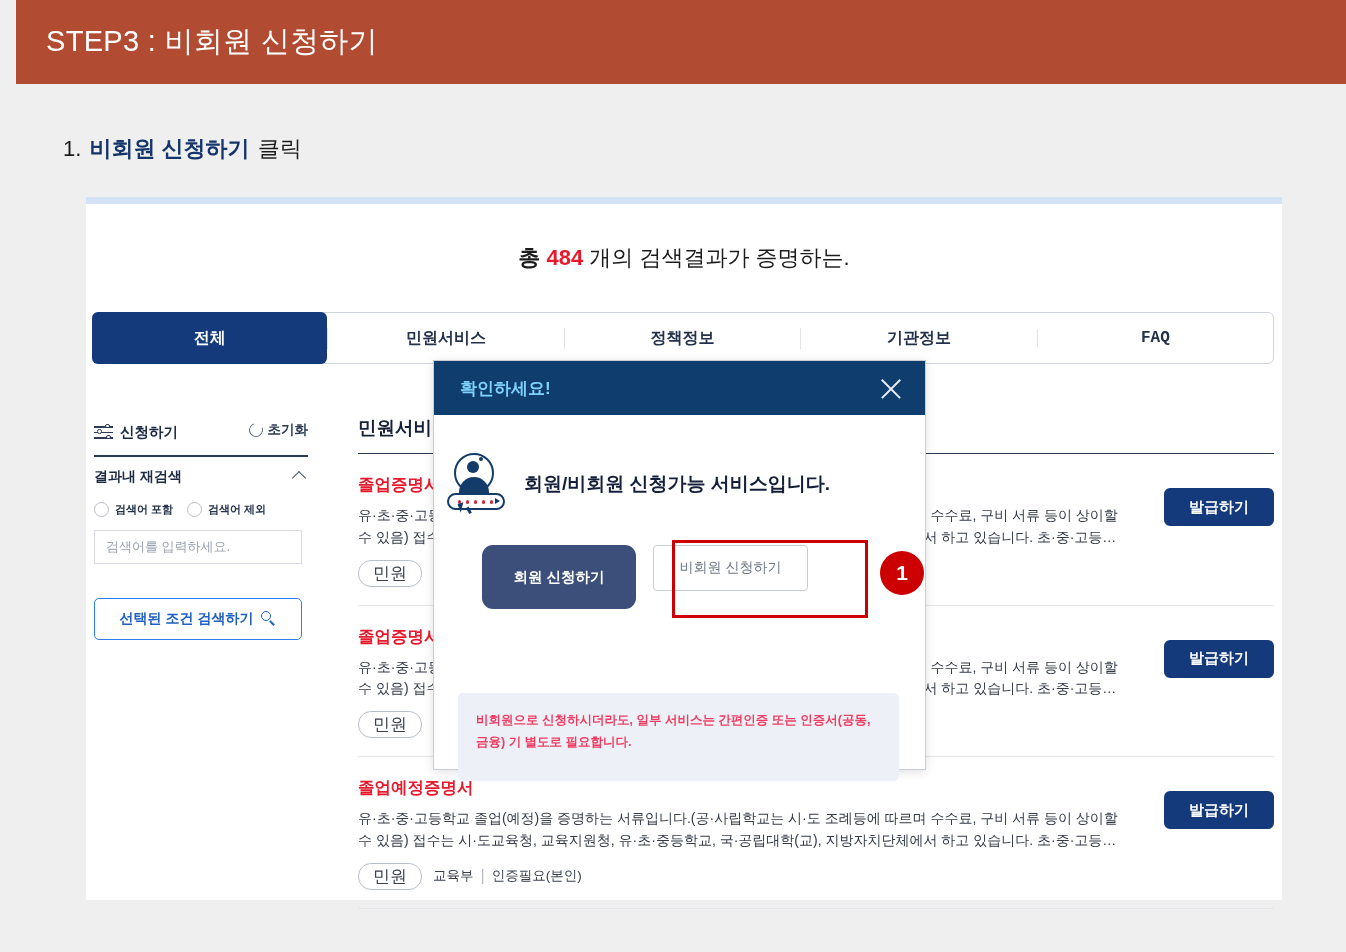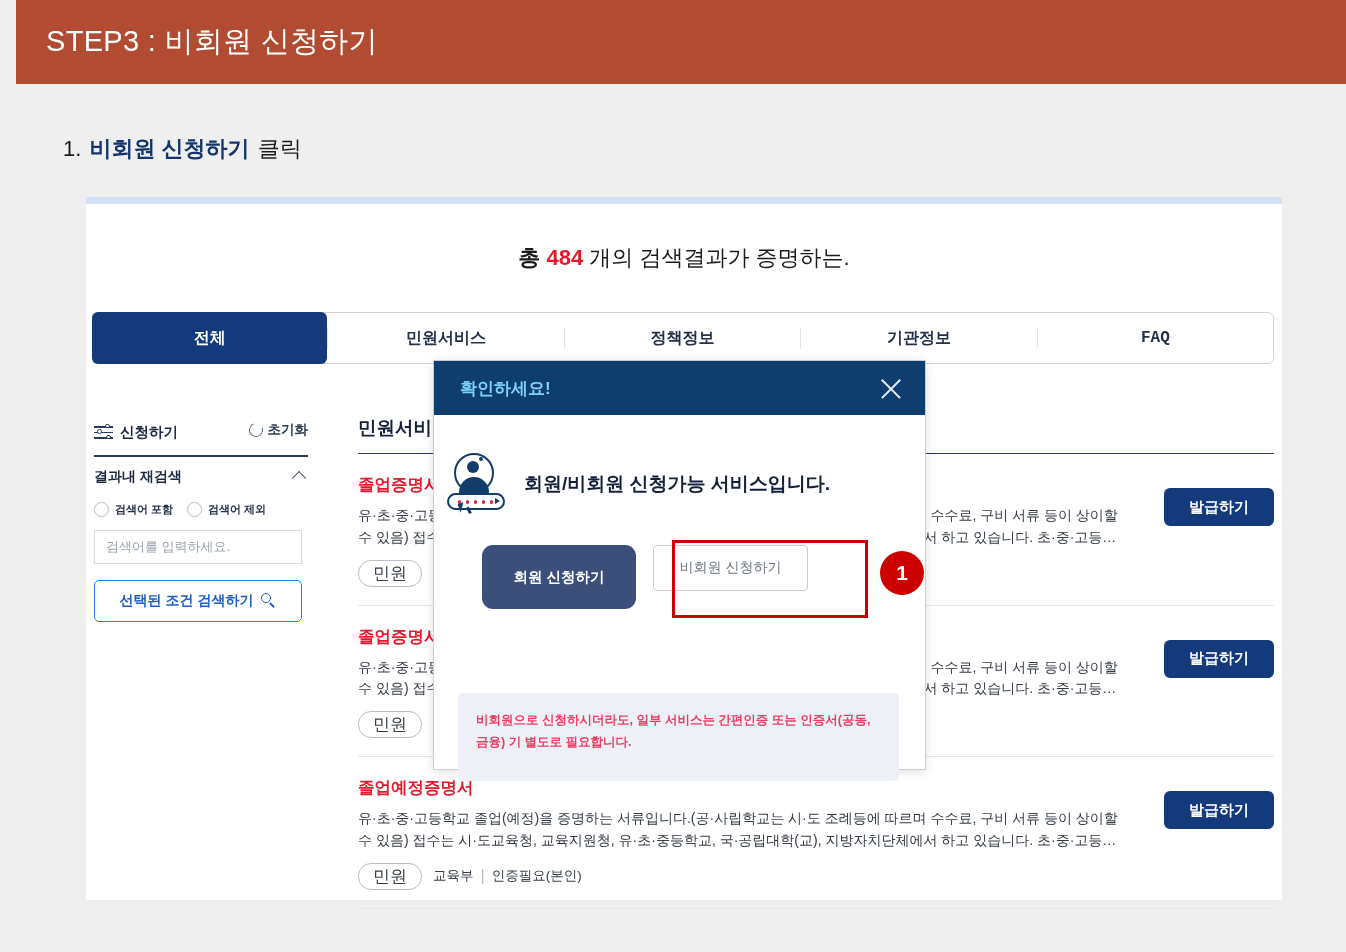--- a/index.html
+++ b/index.html
@@ -236,21 +236,21 @@
     border-radius: 0;
     background: #fff;
     box-sizing: border-box;
     font-size: 13px;
     color: #9aa2ae;
     padding: 0 11px;
     font-family: inherit;
   }
   .side-input::placeholder { color: #9aa2ae; }
   .side-search-btn {
-    margin-top: 16px;
+    margin-top: 34px;
     width: 208px; height: 42px;
     border: 1.4px solid #2c7ef0;
     border-radius: 5px;
     background: #fff;
     color: #2060c2;
     font-size: 14px;
     font-weight: bold;
     font-family: inherit;
     cursor: pointer;
     display: flex;

